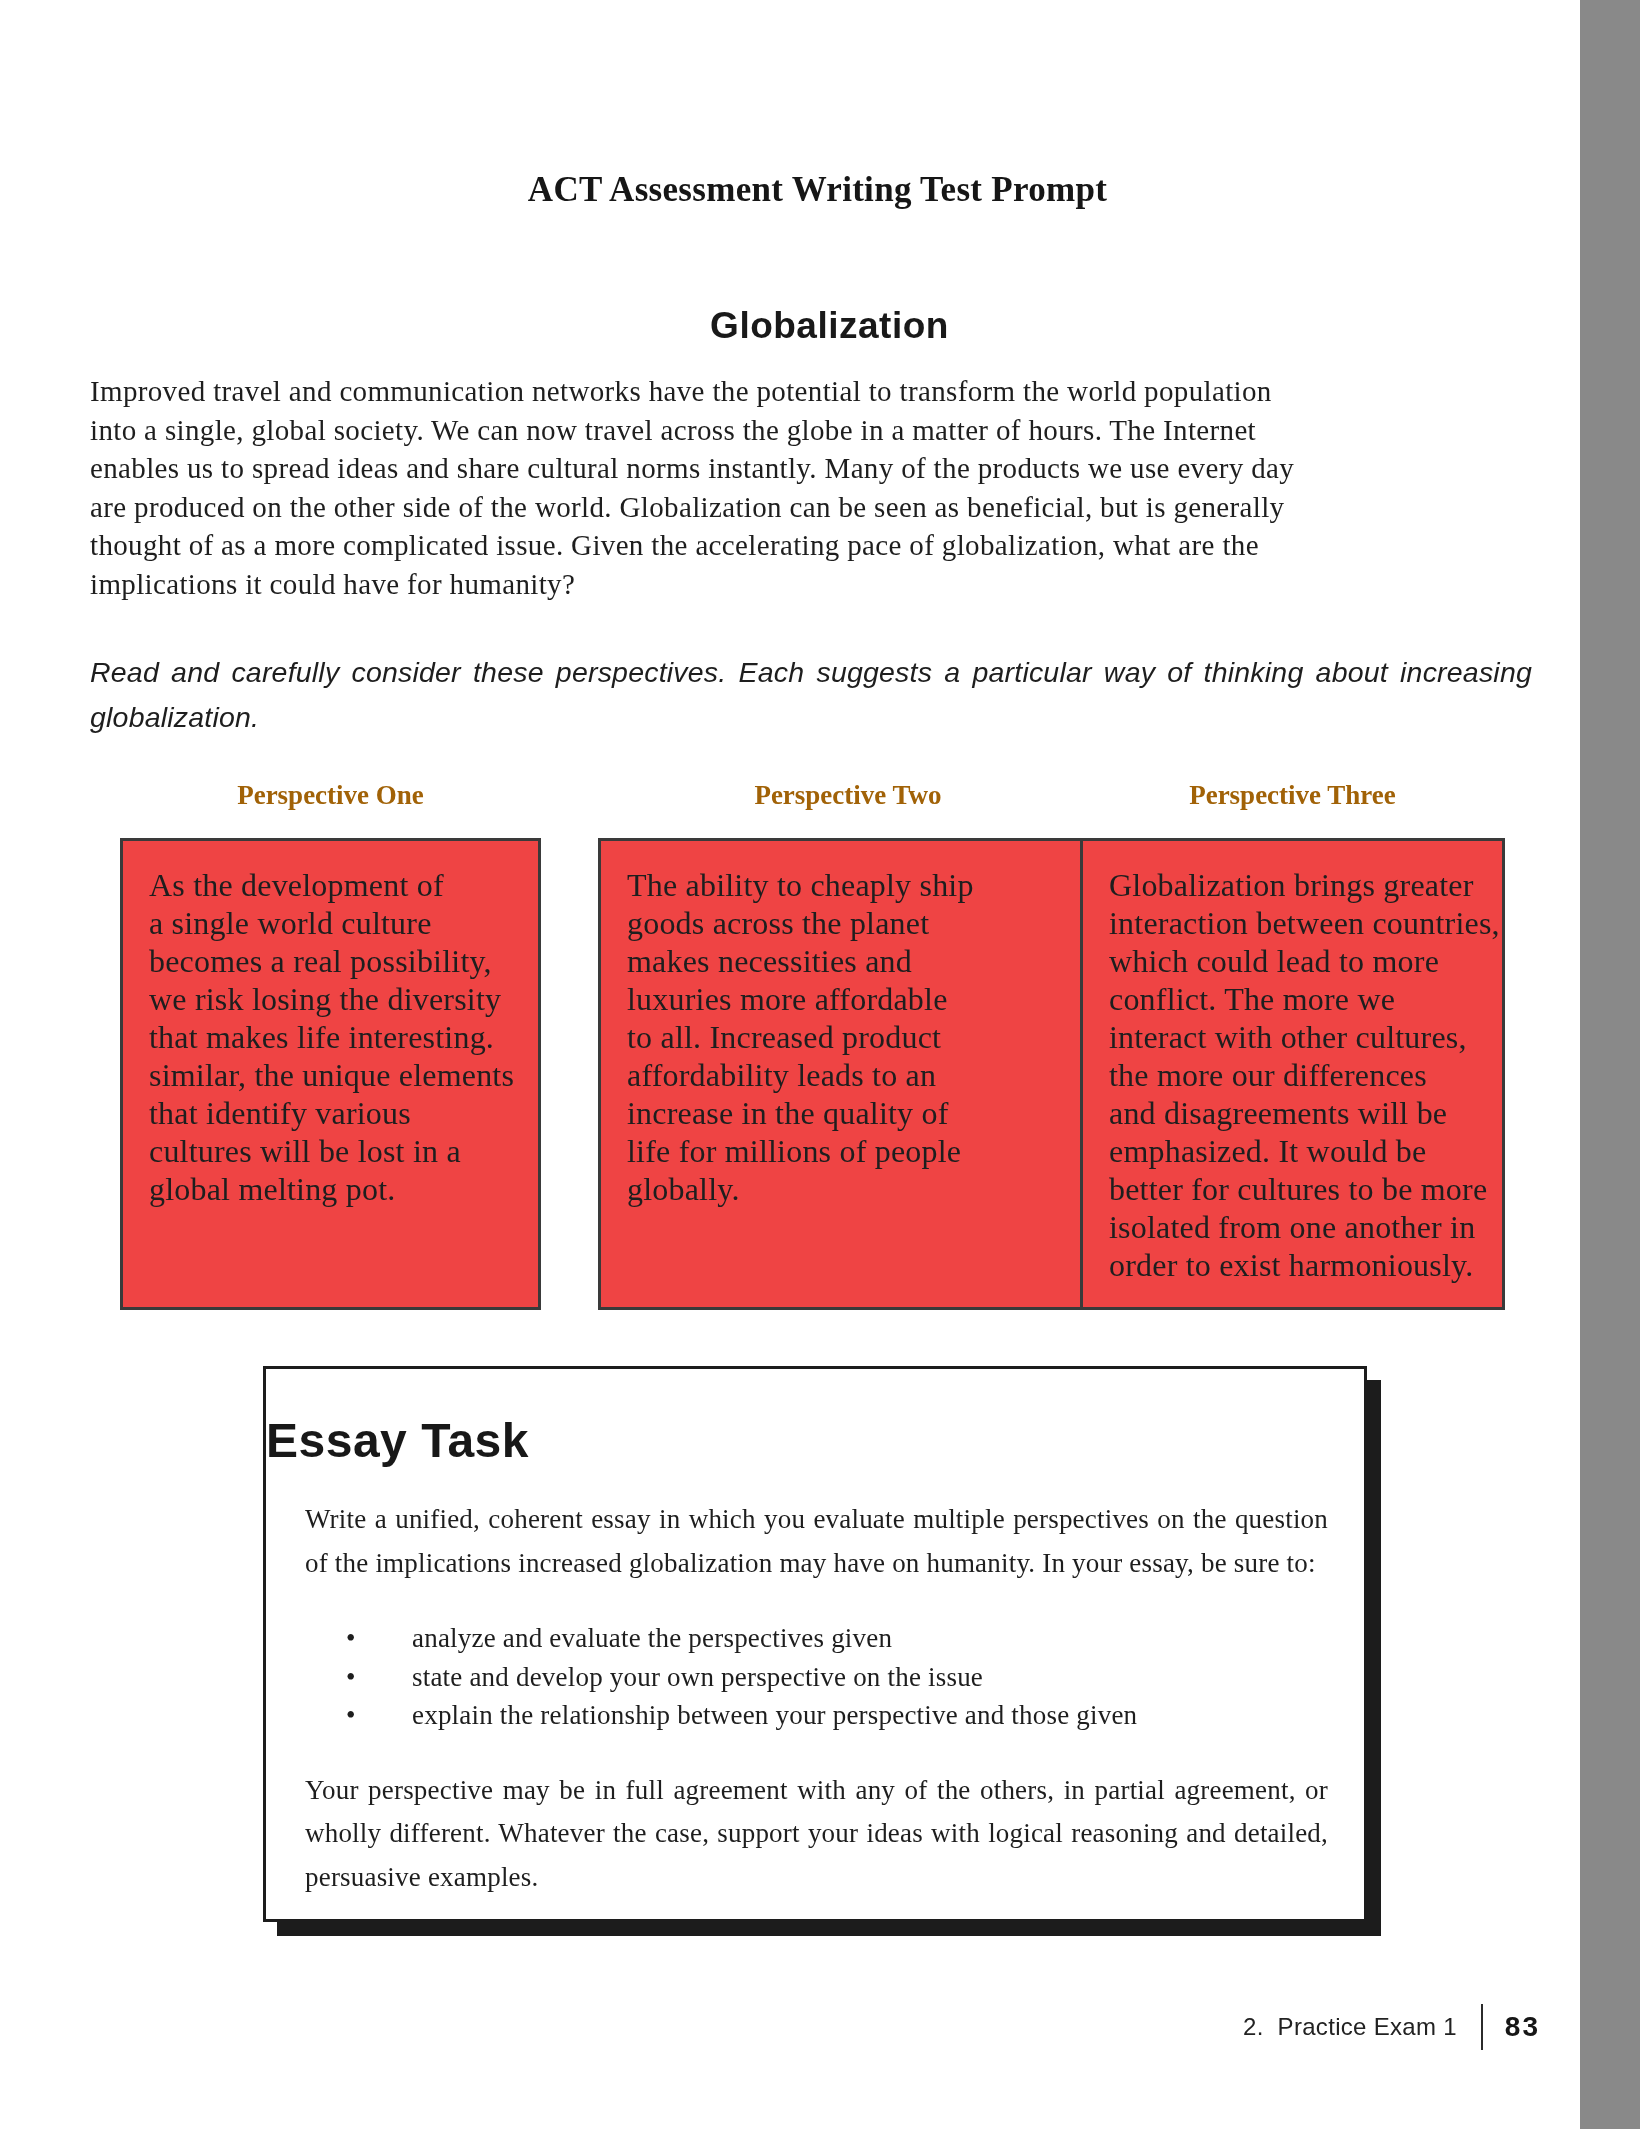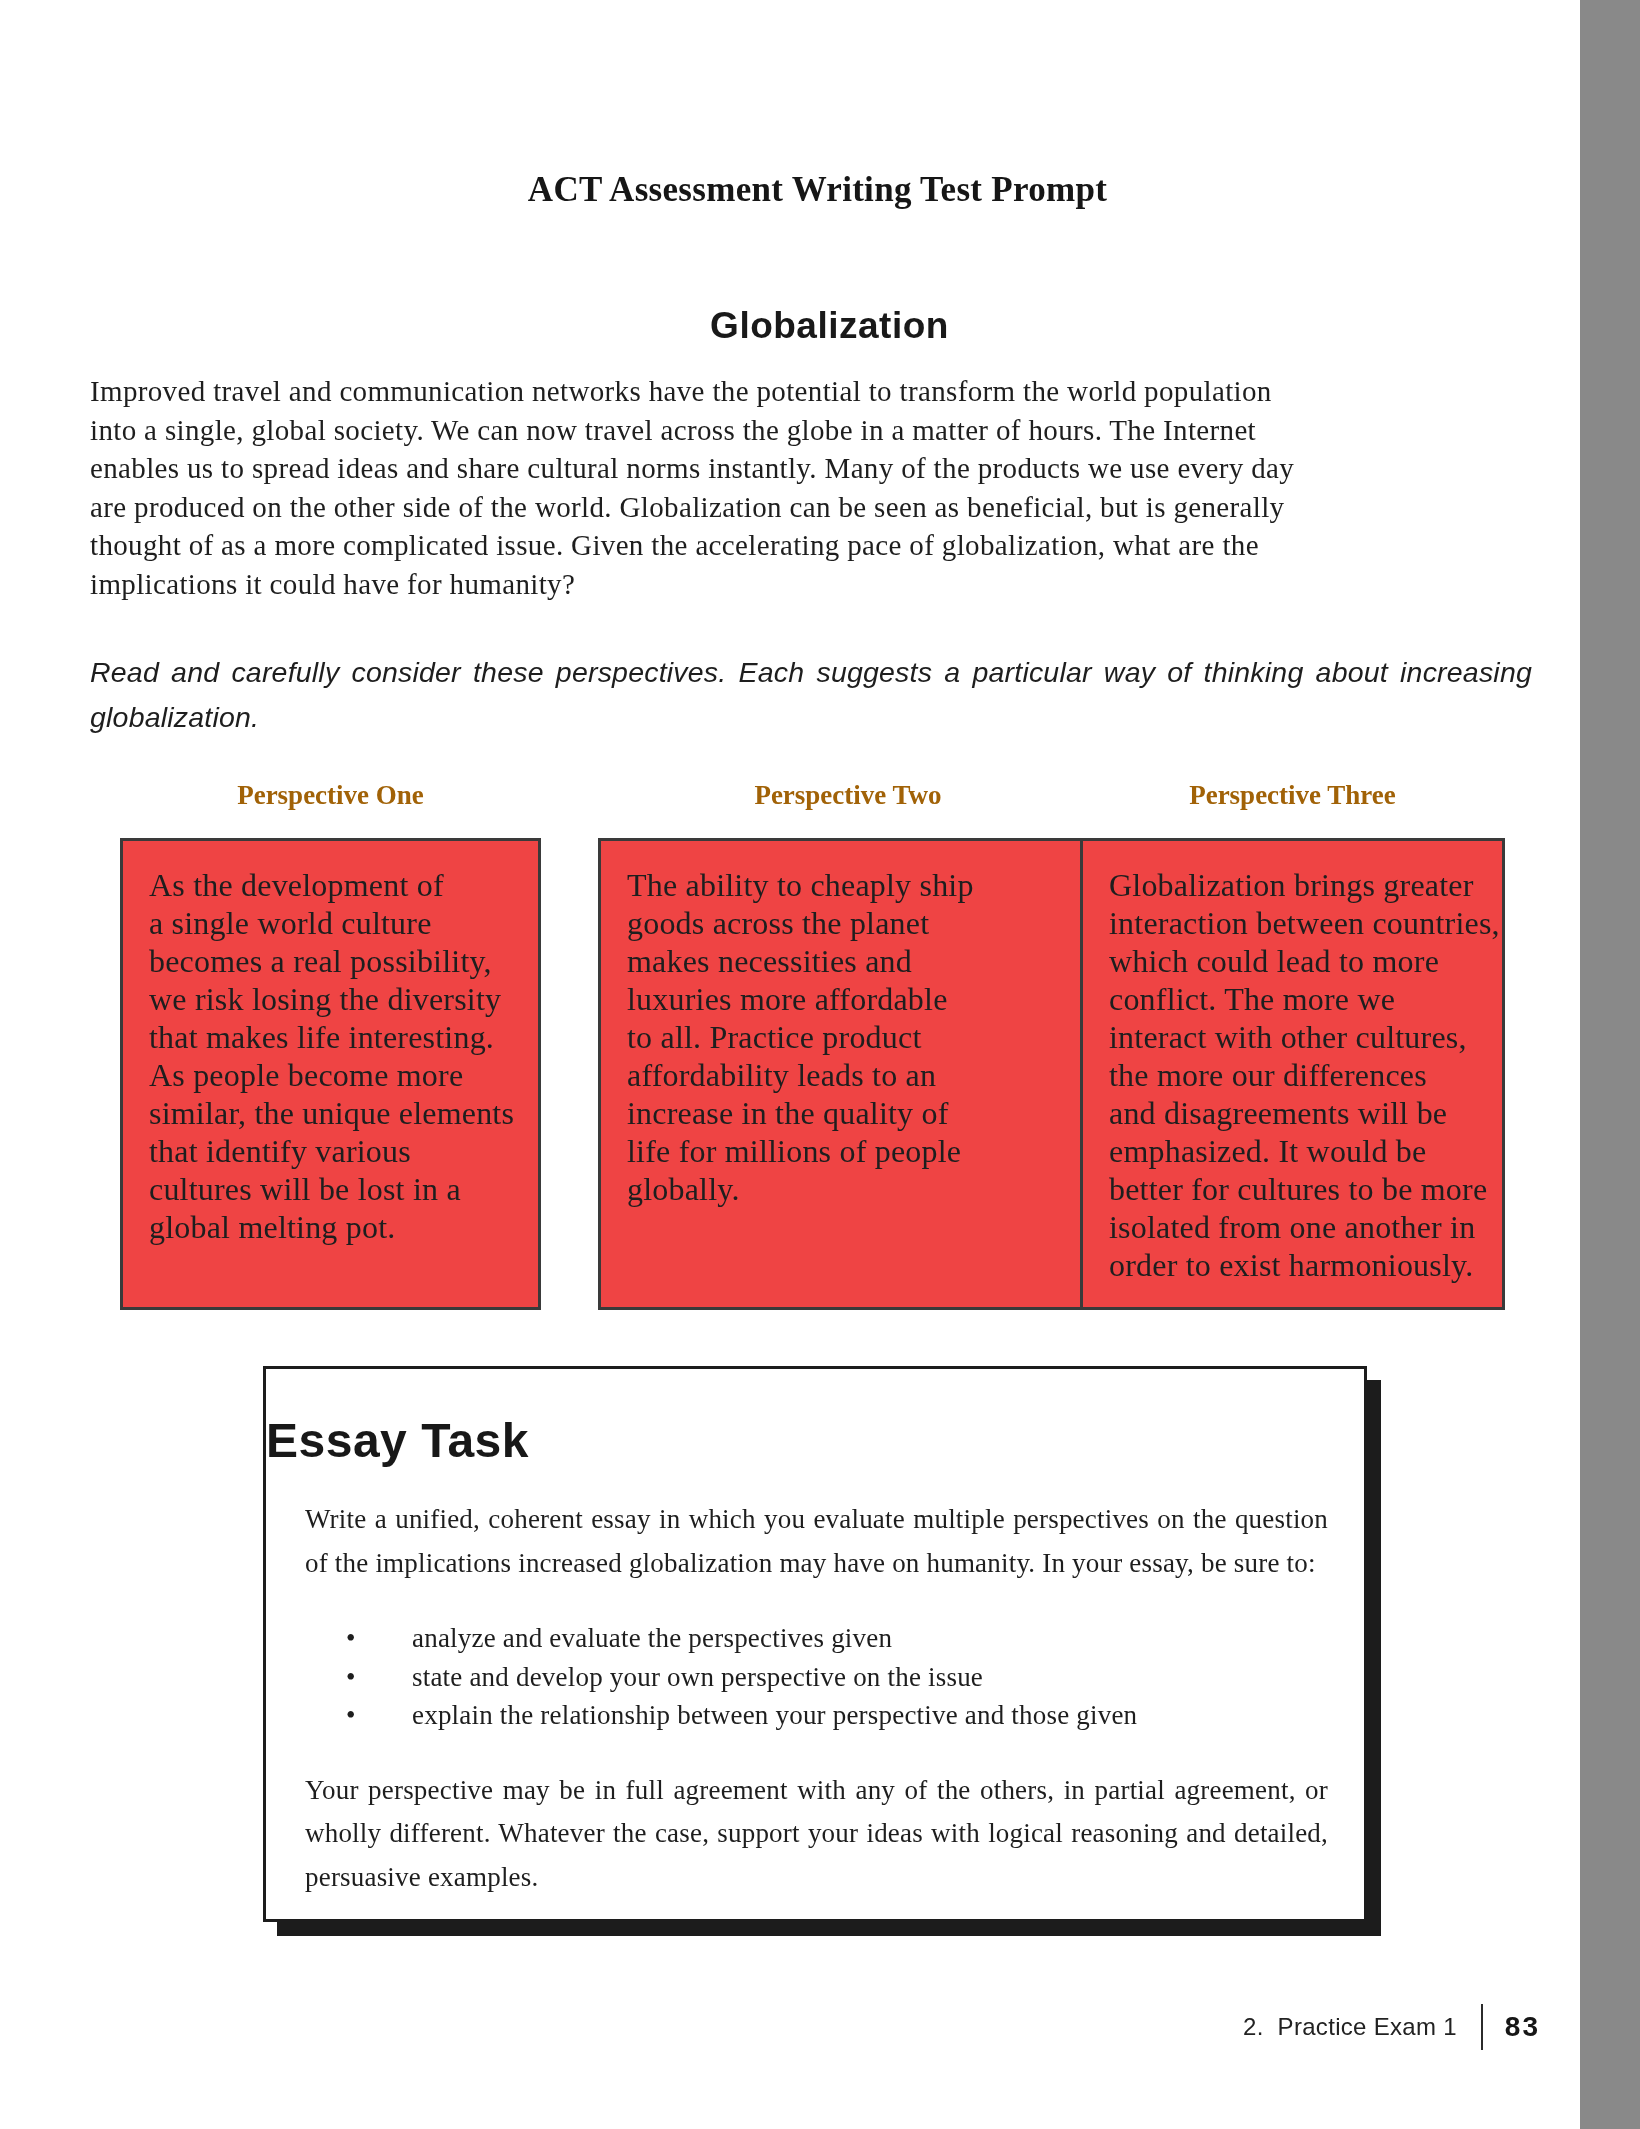--- a/index.html
+++ b/index.html
@@ -105,36 +105,35 @@
   <div class="instruction-paragraph">Read and carefully consider these perspectives. Each suggests a particular way of thinking about increasing globalization.</div>
 
   <section class="pcol pcol-1">
     <h3 class="pheading">Perspective One</h3>
     <div class="pbox lines">
         <span class="ln">As the development of</span>
         <span class="ln">a single world culture</span>
         <span class="ln">becomes a real possibility,</span>
         <span class="ln">we risk losing the diversity</span>
         <span class="ln">that makes life interesting.</span>
-        <span class="ln">As people become more</span>
         <span class="ln">similar, the unique elements</span>
         <span class="ln">that identify various</span>
         <span class="ln">cultures will be lost in a</span>
         <span class="ln">global melting pot.</span>
       </div>
   </section>
 
   <section class="pcol pcol-2">
     <h3 class="pheading">Perspective Two</h3>
     <div class="pbox lines">
         <span class="ln">The ability to cheaply ship</span>
         <span class="ln">goods across the planet</span>
         <span class="ln">makes necessities and</span>
         <span class="ln">luxuries more affordable</span>
-        <span class="ln">to all. Practice product</span>
+        <span class="ln">to all. Increased product</span>
         <span class="ln">affordability leads to an</span>
         <span class="ln">increase in the quality of</span>
         <span class="ln">life for millions of people</span>
         <span class="ln">globally.</span>
       </div>
   </section>
 
   <section class="pcol pcol-3">
     <h3 class="pheading">Perspective Three</h3>
     <div class="pbox lines">

